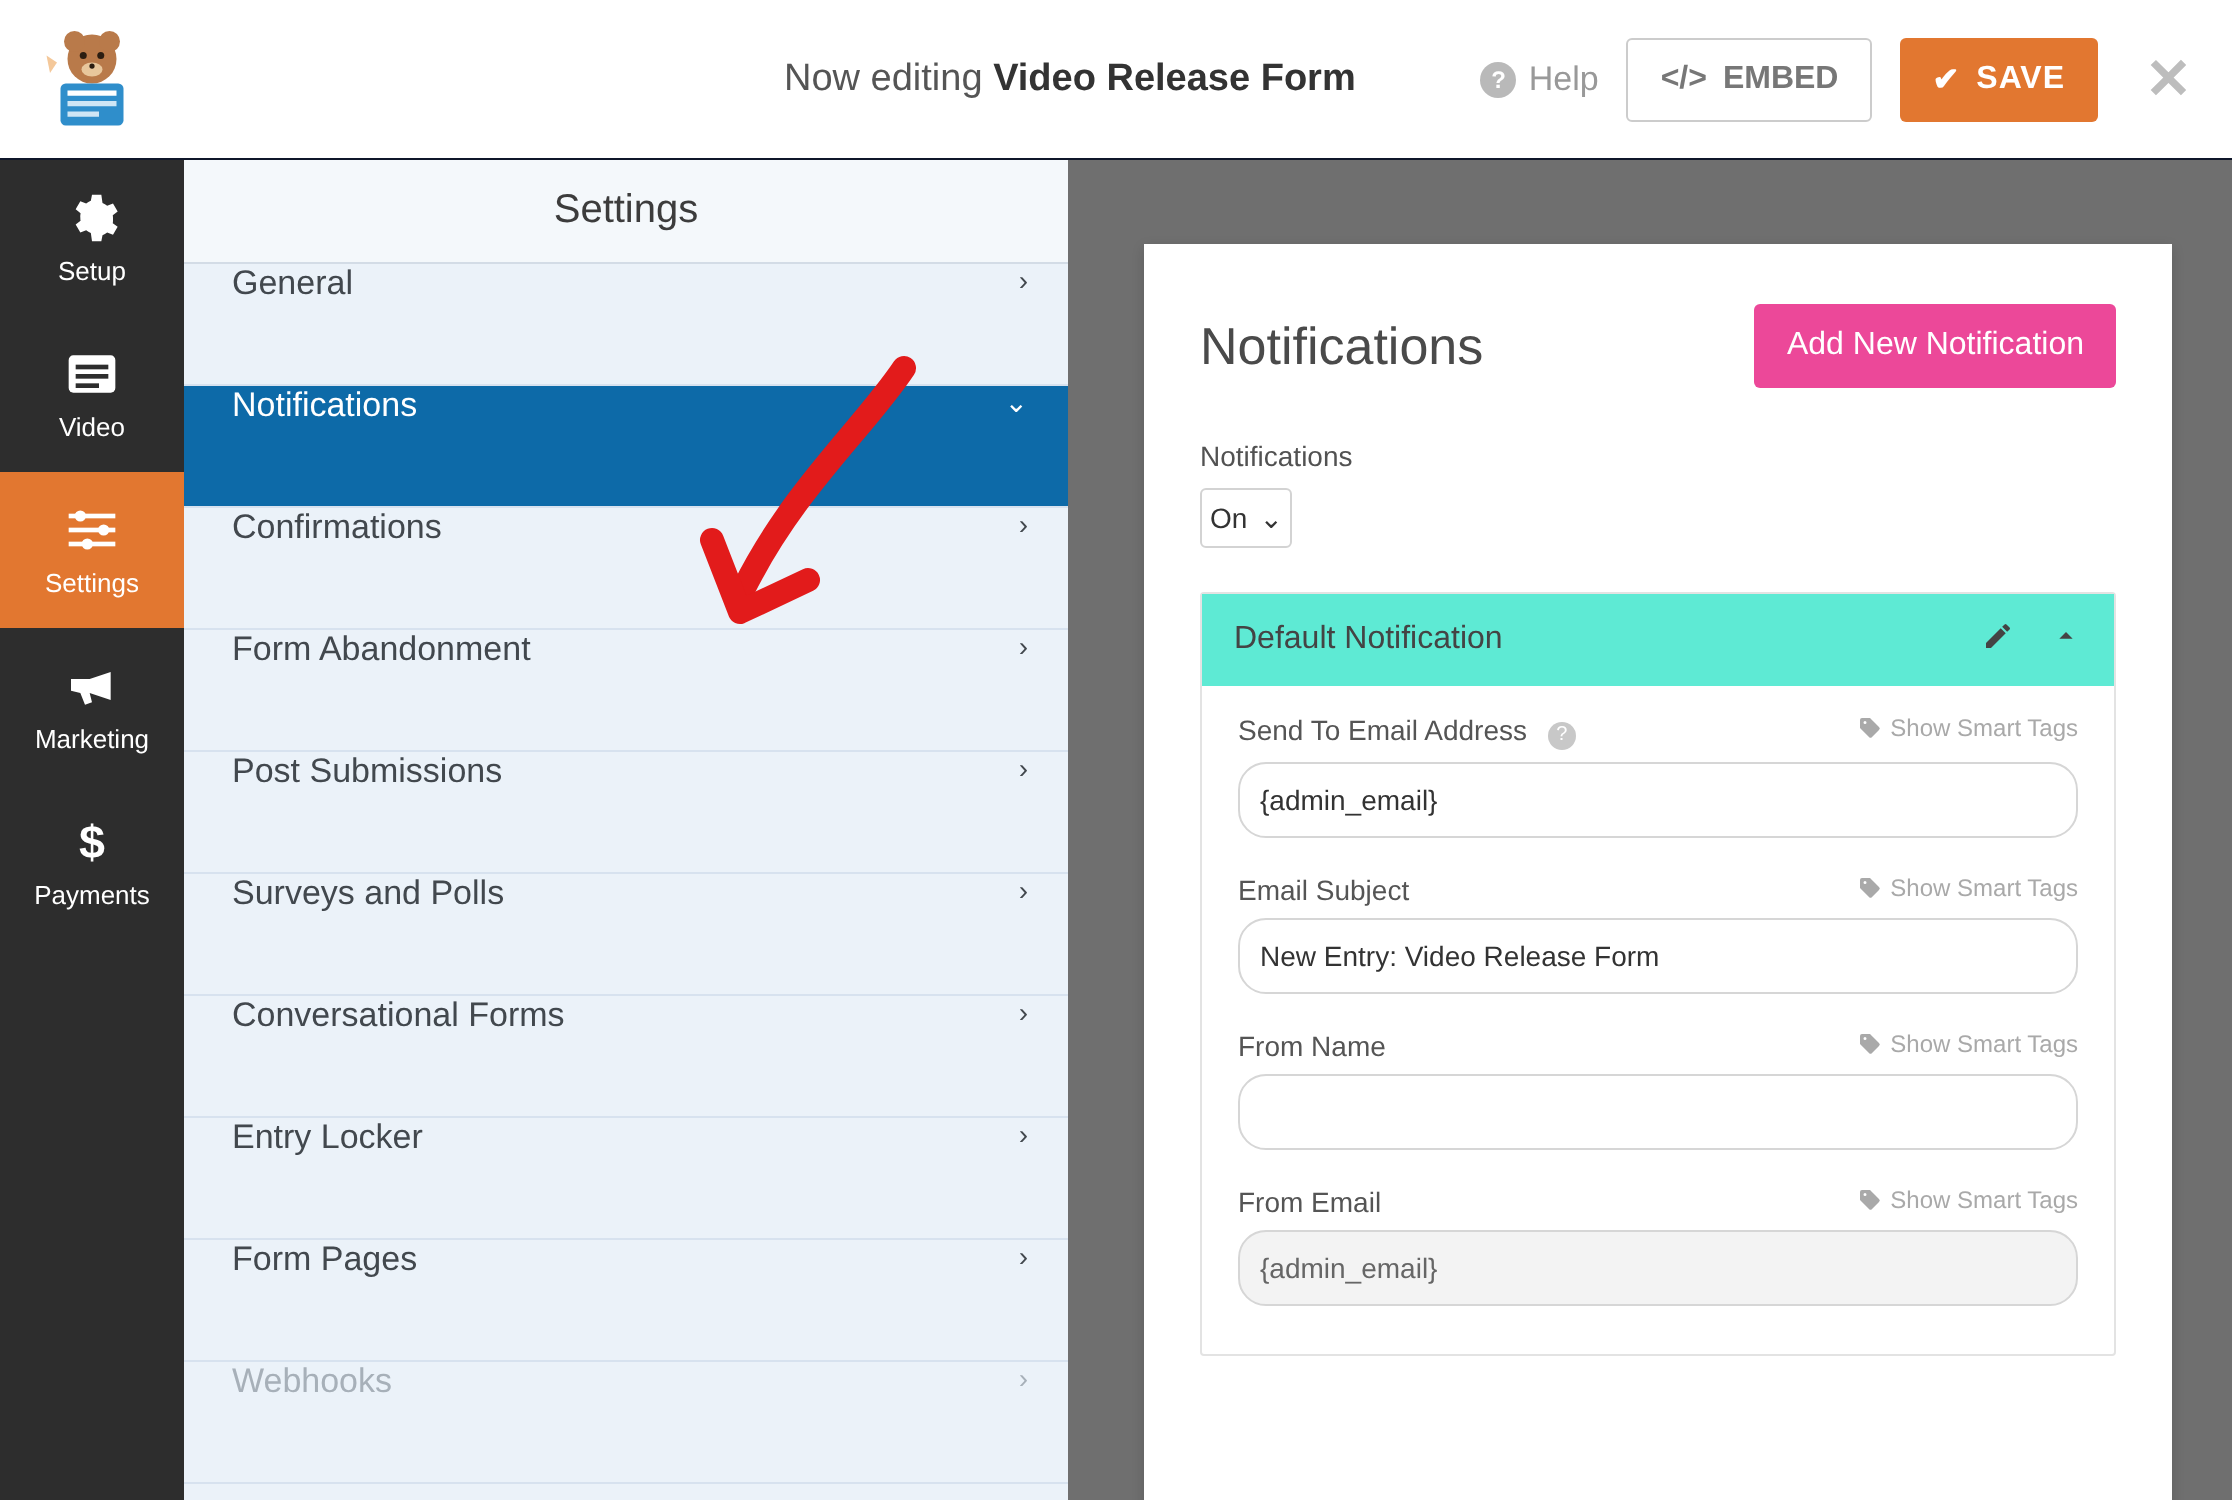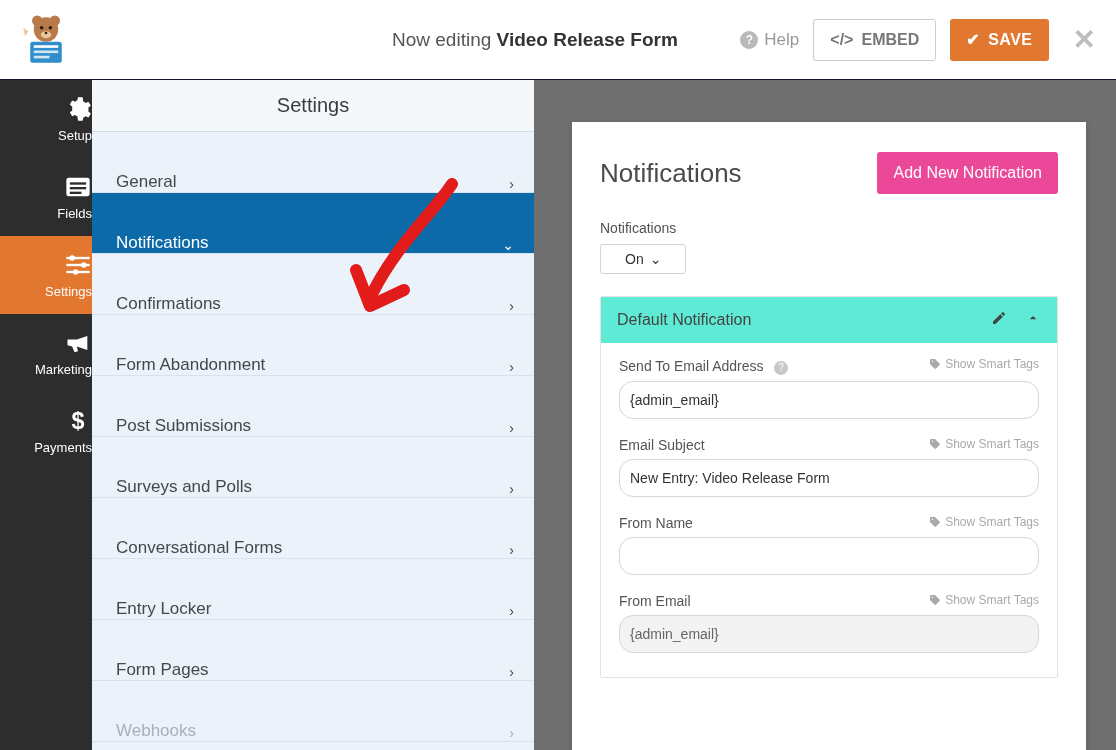--- a/index.html
+++ b/index.html
@@ -29,55 +29,55 @@
   .btn { height:42px; padding:0 16px; display:flex; align-items:center; gap:8px;
     font-size:16px; font-weight:600; border-radius:3px; cursor:pointer; }
   .btn-embed { background:#fff; color:#777; border:1px solid #ccc; }
   .btn-save { background:#e27730; color:#fff; border:none; letter-spacing:.5px;}
   .close-x { color:#bdbdbd; font-size:28px; font-weight:bold; margin-left:10px; cursor:pointer;}
 
   
   .layout { display:flex; height: calc(750px - 80px); }
   .left-rail { width: 92px; background:#2d2d2d; display:flex; flex-direction:column; }
   .rail-item { height:78px; color:#fff; display:flex; flex-direction:column;
-    align-items:flex-end; justify-content:center; gap:6px; font-size:13px; cursor:pointer;}
+    align-items:center; justify-content:center; gap:6px; font-size:13px; cursor:pointer;}
   .rail-item.active { background:#e27730; }
   .rail-icon { width:28px; height:26px; display:flex; align-items:center; justify-content:center; }
   .rail-icon svg { fill:#fff; }
 
   
   .middle { flex:0 0 442px; display:flex; flex-direction:column; background:#ebf2f9; }
   .settings-header {
     height:52px; display:flex; align-items:center; justify-content:center;
     font-size:20px; color:#3c3c3c; border-bottom:1px solid #d3dce6; background:#f4f8fb;
   }
   .menu-list { flex:1; overflow:auto; }
   .menu-item {
-    height:61px; display:flex; align-items:flex-end; justify-content:space-between;
+    height:61px; display:flex; align-items:flex-start; justify-content:space-between;
     padding:0 20px 0 24px; font-size:17px; color:#42484e;
     border-bottom:1px solid #d7e2ef; cursor:pointer;
   }
   .menu-item.selected { background:#0d6aa8; color:#fff; }
   .menu-item.disabled { color:#a7b0b9; }
   .chev { font-size:14px; color:inherit; }
 
   
   .right { flex:1; background:#6f6f6f; padding:42px 30px 0 38px;
     position: relative; display:flex; align-items:flex-start; }
   .panel { background:#fff; width:100%; min-height:640px;
     box-shadow:0 2px 6px rgba(0,0,0,.15); padding:30px 28px 0 28px; }
   .panel-head { display:flex; align-items:center; justify-content:space-between; }
   .panel-title { font-size:26px; color:#4a4a4a; font-weight:400;}
   .btn-addnew { background:#ec4899; color:#fff; border:none; height:42px;
     padding:0 16px; font-size:16px; border-radius:3px; cursor:pointer;}
   .toggle-block { margin-top:26px; }
   .toggle-label { font-size:14px; color:#525252; }
   .select-on {
     margin-top:8px; display:inline-flex; align-items:center; gap:6px;
-    padding:6px 24px; border:1px solid #d3d3d3; border-radius:3px;
+    padding:6px 4px; border:1px solid #d3d3d3; border-radius:3px;
     font-size:14px; color:#333; background:#fff; cursor:pointer;
   }
   .notif-card { margin-top:22px; border:1px solid #e3e3e3; border-radius:2px; }
   .notif-card-head { height:46px; background:#5eead4; display:flex; align-items:center;
     padding:0 16px; justify-content:space-between; color:#444; font-size:16px;}
   .card-actions { display:flex; gap:18px; color:#555; }
   .card-actions span { cursor:pointer; }
   .notif-body { padding:14px 18px 6px 18px; }
   .field-row { margin-bottom:18px; }
   .field-label-row { display:flex; align-items:flex-start; justify-content:space-between;
@@ -153,21 +153,21 @@
     </div>
     <div class="rail-item">
       <span class="rail-icon">
         <svg viewBox="0 0 24 24">
             <rect x="2" y="4" width="20" height="16" rx="2"></rect>
             <rect x="5" y="8" width="14" height="2" fill="#2d2d2d"></rect>
             <rect x="5" y="12" width="14" height="2" fill="#2d2d2d"></rect>
             <rect x="5" y="16" width="10" height="2" fill="#2d2d2d"></rect>
           </svg>
       </span>
-      <span>Fields</span>
+      <span>Video</span>
     </div>
     <div class="rail-item active">
       <span class="rail-icon">
         <svg viewBox="0 0 24 24">
             <rect x="2" y="5" width="20" height="2"></rect>
             <rect x="2" y="11" width="20" height="2"></rect>
             <rect x="2" y="17" width="20" height="2"></rect>
             <circle cx="7" cy="6" r="2.4"></circle>
             <circle cx="17" cy="12" r="2.4"></circle>
             <circle cx="10" cy="18" r="2.4"></circle>

